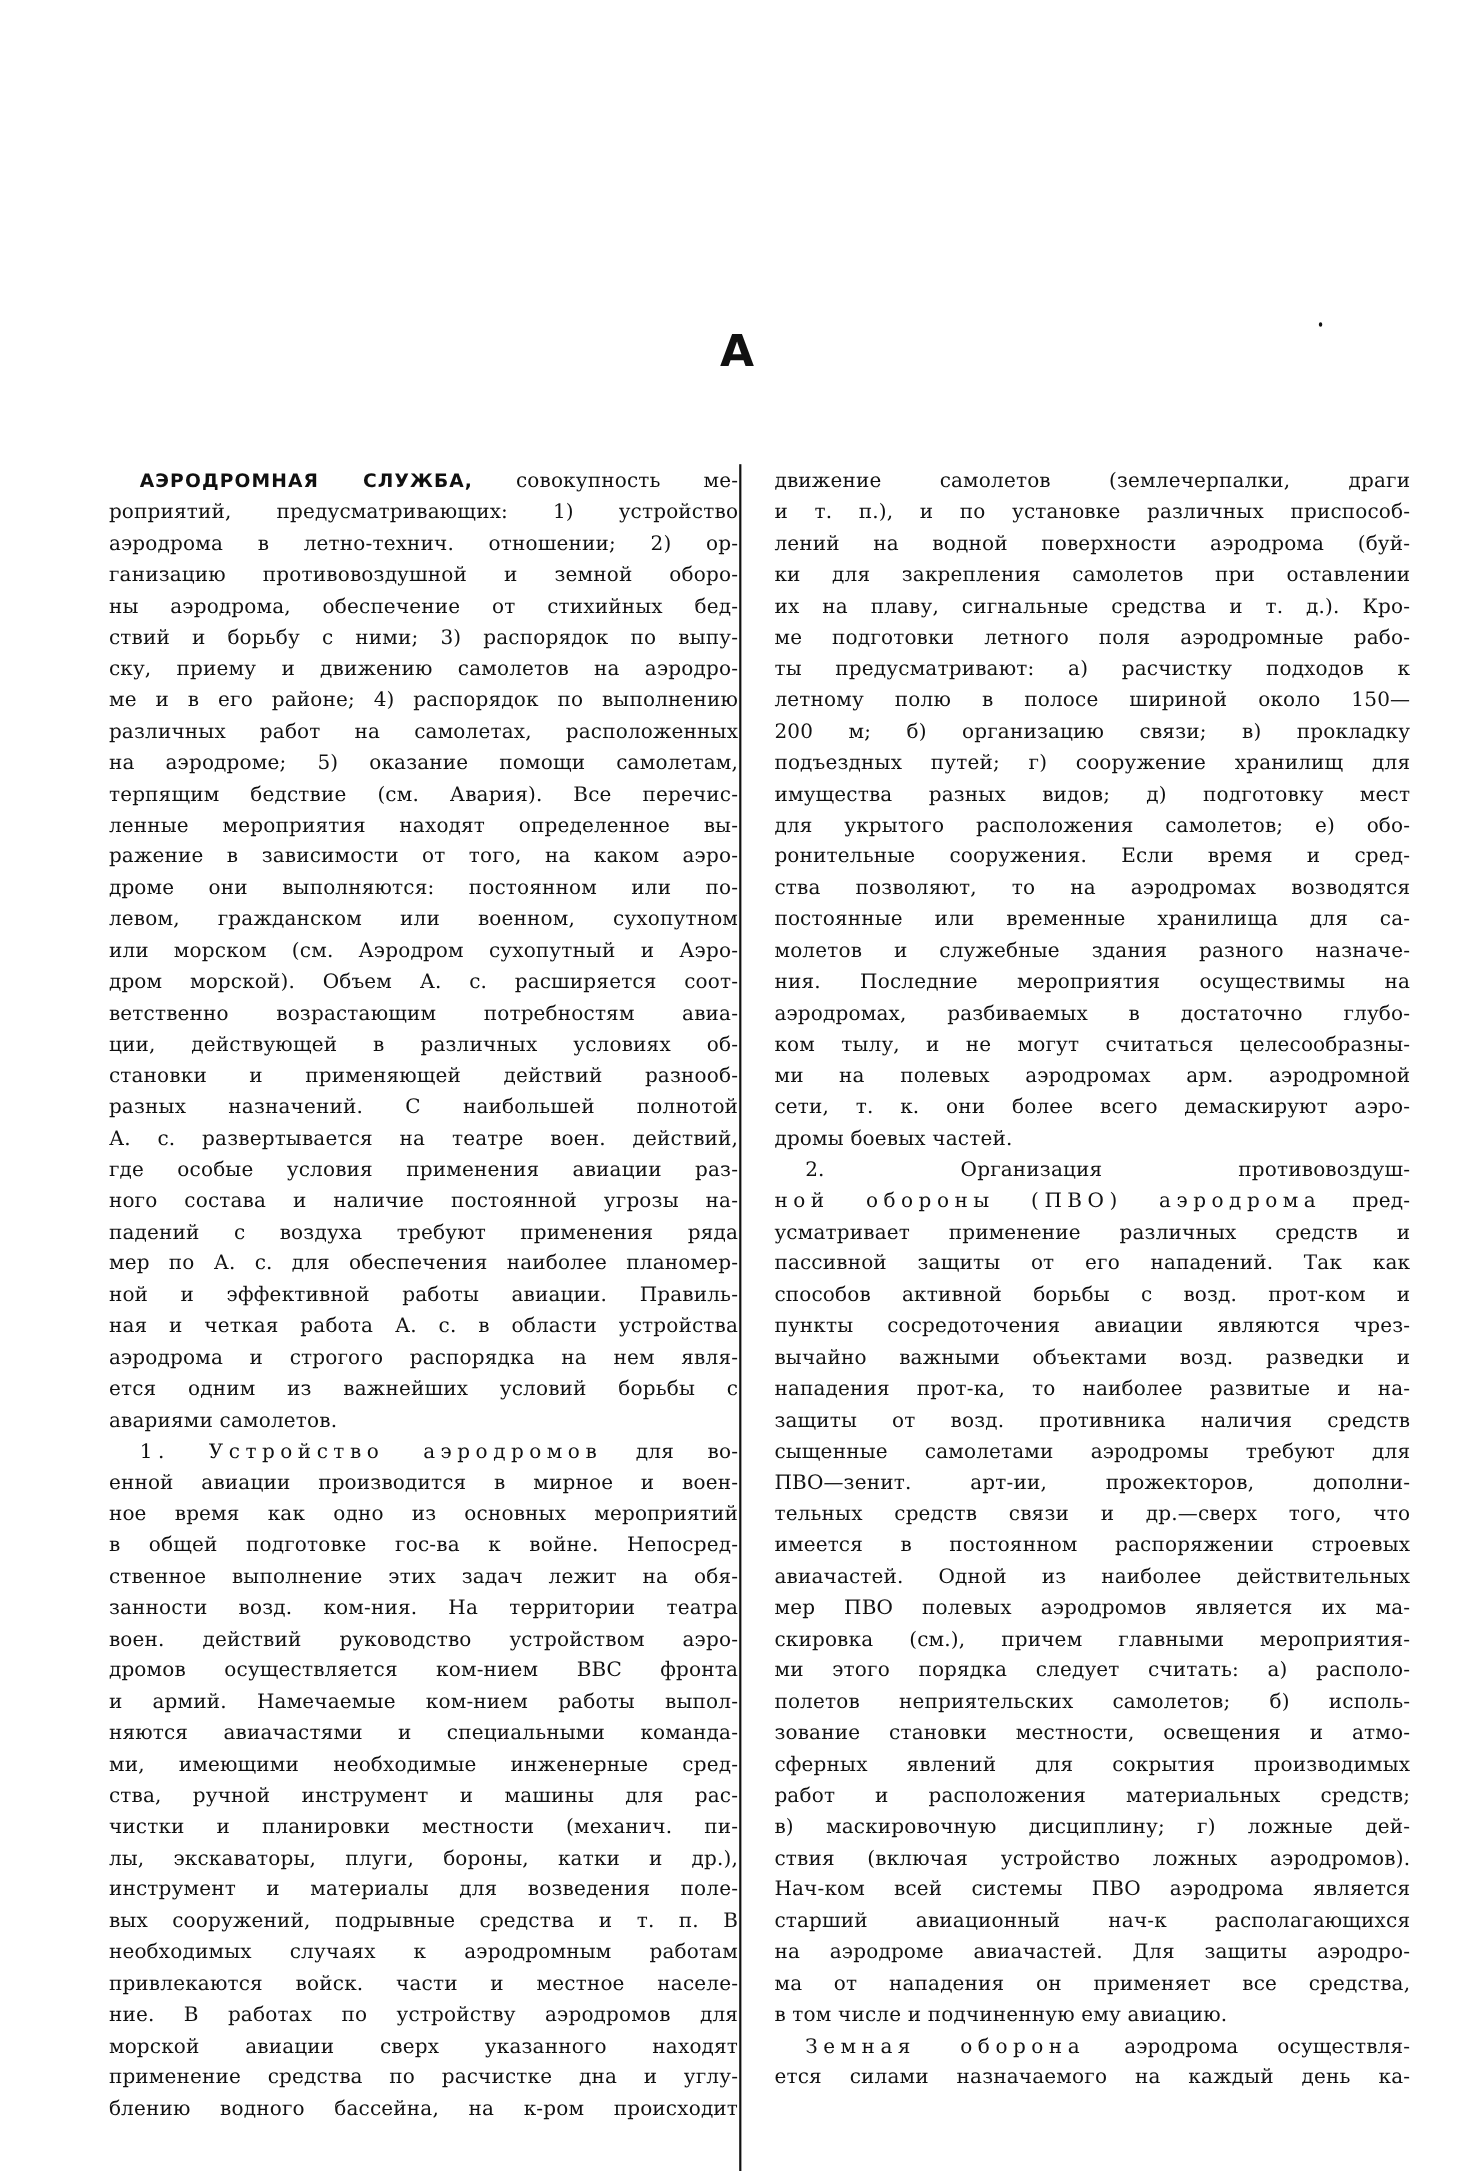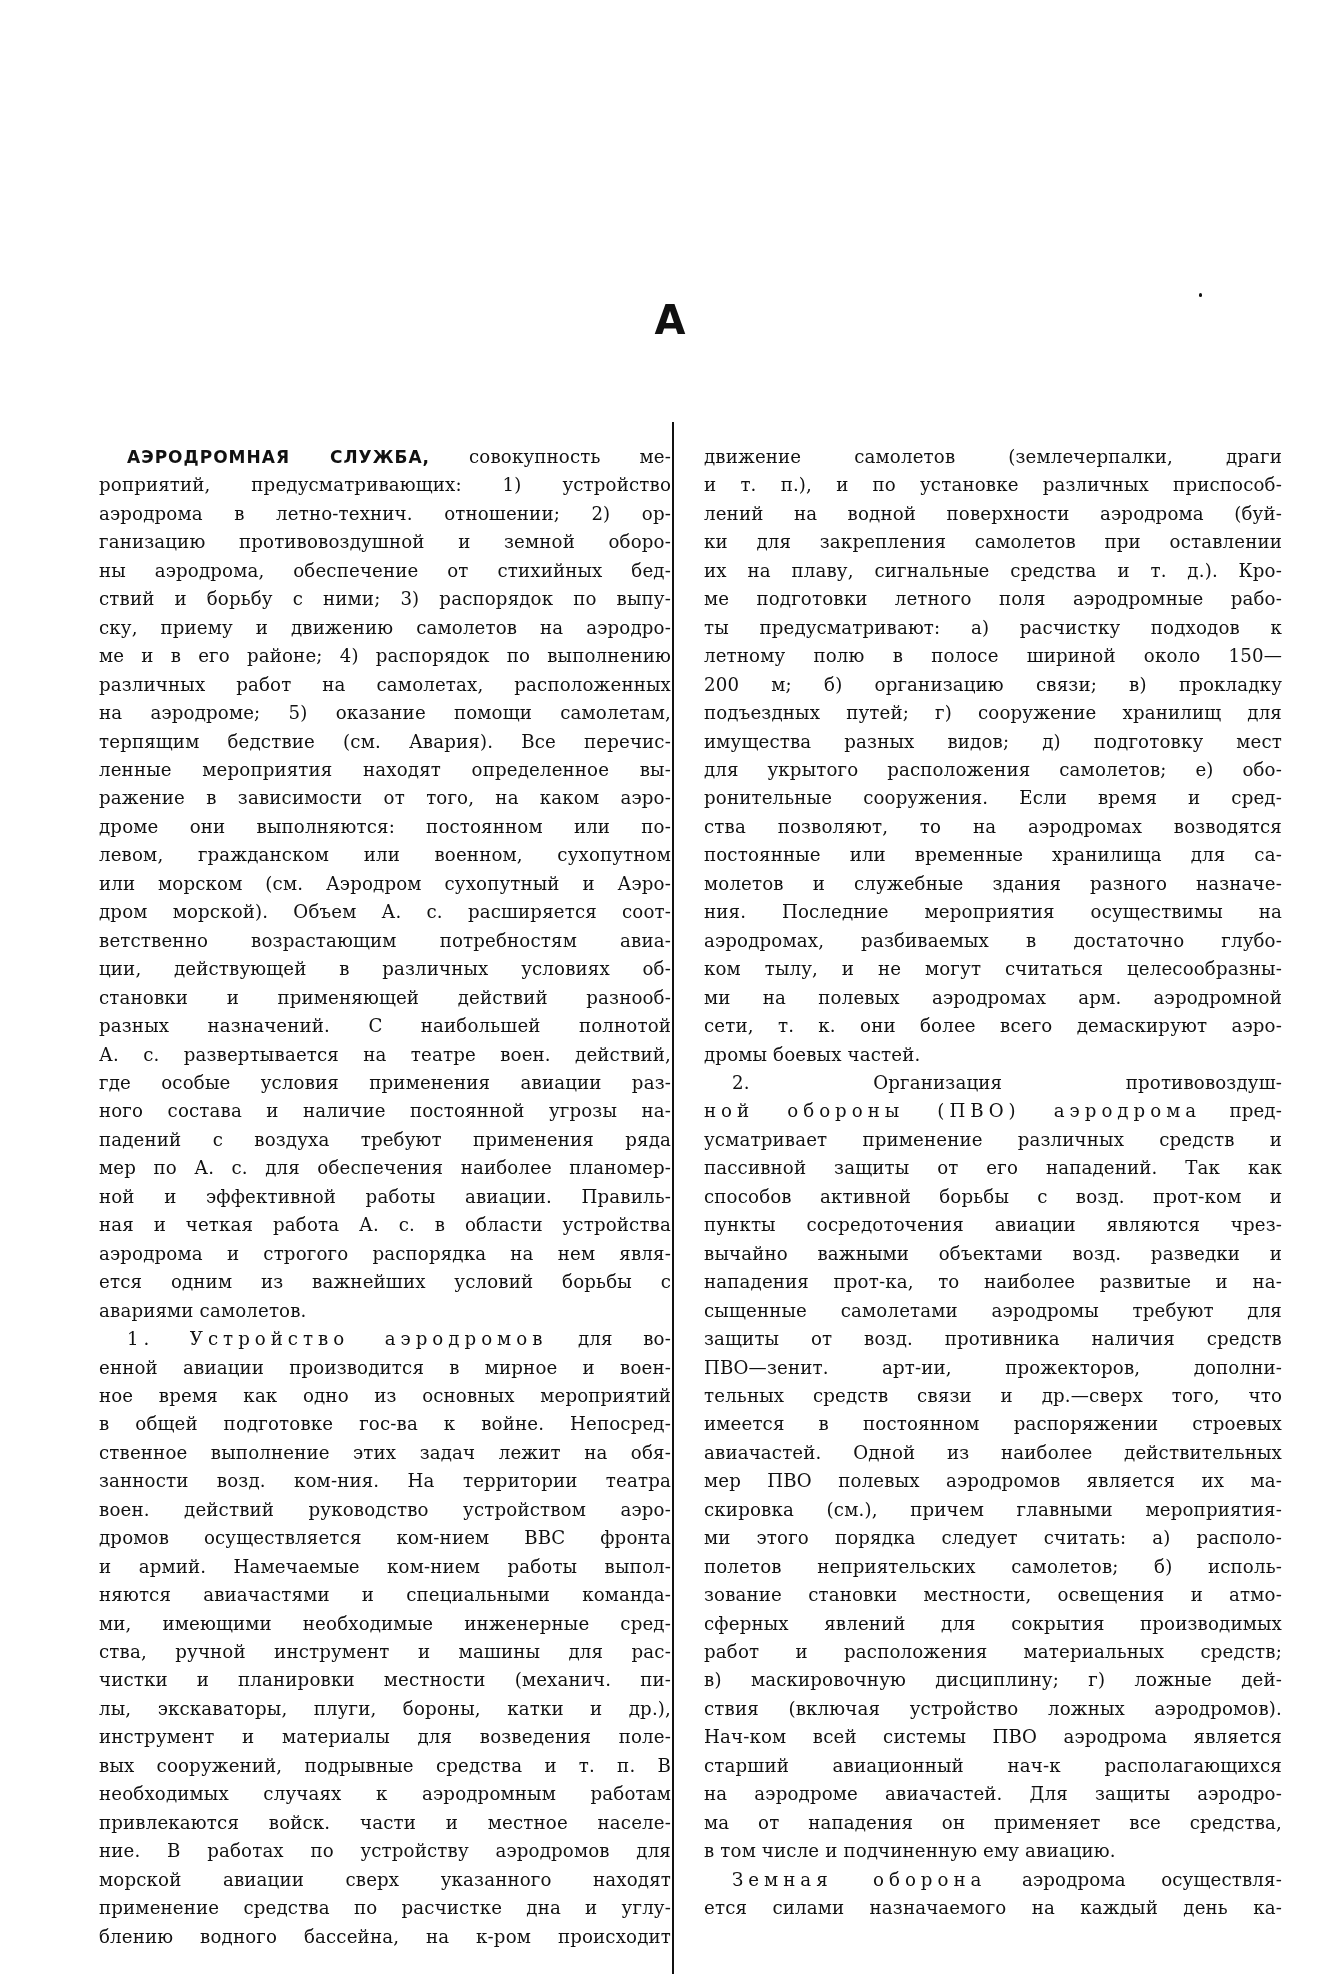--- a/index.html
+++ b/index.html
@@ -5,21 +5,21 @@
   html, body { margin: 0; padding: 0; background: #ffffff; }
   body { width: 1340px; height: 1974px; position: relative; overflow: hidden; color: #111; }
   .section-letter {
     position: absolute; left: 0; width: 1340px; top: 300px; text-align: center;
     font-family: "DejaVu Sans", sans-serif; font-weight: bold; font-size: 40px; line-height: 40px;
   }
   .stray-dot { position: absolute; left: 1199px; top: 293px; width: 3px; height: 4px; background: #111; border-radius: 2px; }
   .column {
     position: absolute; top: 424px; width: 572px;
     font-family: "DejaVu Serif", serif; font-size: 18.2px; line-height: 28.45px;
-    text-align: justify; letter-spacing: 0.15px; margin-top: 19px;
+    text-align: justify; letter-spacing: 0.15px;
   }
   .col-left { left: 99px; }
   .col-right { left: 704px; width: 578px; }
   .rule { position: absolute; left: 672px; top: 422px; width: 2px; height: 1594px; background: #111; }
   .line { display: block; white-space: nowrap; text-align-last: justify; text-align: justify; }
   .line.last { text-align-last: left; }
   .headword { font-family: "DejaVu Sans", sans-serif; font-weight: bold; letter-spacing: 1px; font-size: 17px; }
   .spaced { letter-spacing: 5px; }
 </style>
 </head>
@@ -113,22 +113,22 @@
       <span class="line"><span>сети, т. к. они более всего демаскируют аэро-</span></span>
       <span class="line last"><span>дромы боевых частей.</span></span>
       <span class="line" style="padding-left: 28px;"><span>2. Организация противовоздуш-</span></span>
       <span class="line"><span class="spaced">ной обороны (ПВО) аэродрома</span> <span>пред-</span></span>
       <span class="line"><span>усматривает применение различных средств и</span></span>
       <span class="line"><span>пассивной защиты от его нападений. Так как</span></span>
       <span class="line"><span>способов активной борьбы с возд. прот-ком и</span></span>
       <span class="line"><span>пункты сосредоточения авиации являются чрез-</span></span>
       <span class="line"><span>вычайно важными объектами возд. разведки и</span></span>
       <span class="line"><span>нападения прот-ка, то наиболее развитые и на-</span></span>
+      <span class="line"><span>защиты от возд. противника наличия средств</span></span>
       <span class="line"><span>сыщенные самолетами аэродромы требуют для</span></span>
-      <span class="line"><span>защиты от возд. противника наличия средств</span></span>
       <span class="line"><span>ПВО—зенит. арт-ии, прожекторов, дополни-</span></span>
       <span class="line"><span>тельных средств связи и др.—сверх того, что</span></span>
       <span class="line"><span>имеется в постоянном распоряжении строевых</span></span>
       <span class="line"><span>авиачастей. Одной из наиболее действительных</span></span>
       <span class="line"><span>мер ПВО полевых аэродромов является их ма-</span></span>
       <span class="line"><span>скировка (см.), причем главными мероприятия-</span></span>
       <span class="line"><span>ми этого порядка следует считать: а) располо-</span></span>
       <span class="line"><span>полетов неприятельских самолетов; б) исполь-</span></span>
       <span class="line"><span>зование становки местности, освещения и атмо-</span></span>
       <span class="line"><span>сферных явлений для сокрытия производимых</span></span>

